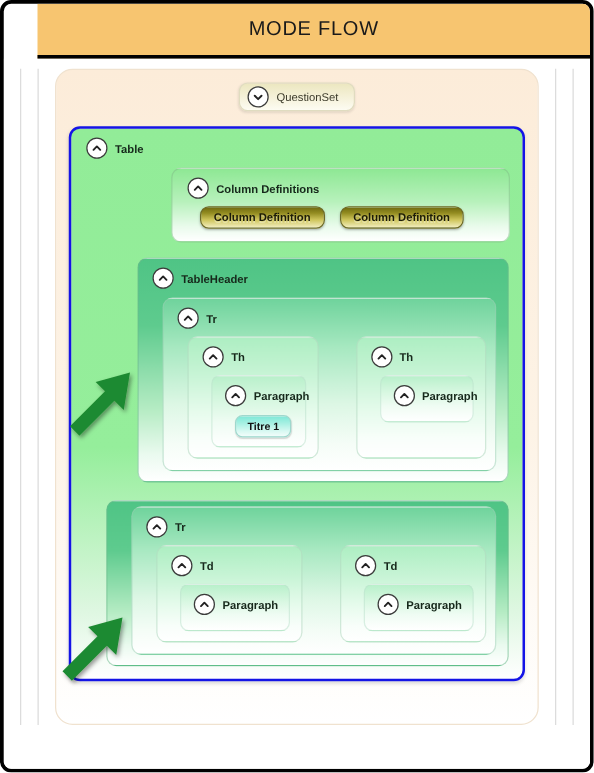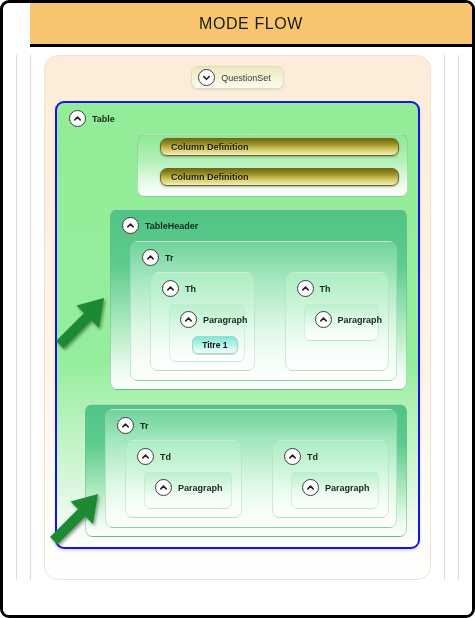--- a/index.html
+++ b/index.html
@@ -135,21 +135,20 @@
     margin: 2px 2px 0 72px;
     background: linear-gradient(to bottom, #8ee894 0%, #b7f1bb 45%, #eafbec 80%, #ffffff 100%);
     border: 1px solid rgba(130,190,135,0.5);
     border-radius: 8px;
     padding: 2px 8px 8px 8px;
   }
   .coldef-row {
     display: flex;
     gap: 12px;
     padding: 1px 0 2px 14px;
-    flex-direction: column;
   }
   .coldef-btn {
     background: linear-gradient(to bottom, #716b10 0%, #938c21 28%, #cfc55c 62%, #f2eec0 100%);
     border: 1px solid #6e6a25;
     border-radius: 7px;
     padding: 3px 10px;
     font-size: 9px;
     font-weight: bold;
     color: #1b1b08;
     text-shadow: 0 1px 0 rgba(255,255,255,0.35);
@@ -175,21 +174,20 @@
     border-radius: 8px;
     padding: 2px 7px 9px 7px;
   }
 
   
   .cells-row {
     display: flex;
     gap: 30px;
     padding-left: 12px;
     padding-top: 1px;
-    text-align: right;
   }
   .cell-box {
     flex: 1 1 0;
     background: linear-gradient(to bottom, #adeec2 0%, #c8f4d6 32%, #e6fbec 62%, #f8fefa 84%, #ffffff 100%);
     border: 1px solid rgba(175,215,190,0.55);
     border-radius: 8px;
     padding: 2px 7px 8px 7px;
     min-width: 0;
   }
   .para-box {
@@ -257,20 +255,28 @@
         <div class="node-head">
           <span class="chev">
             <svg width="9" height="9" viewBox="0 0 10 10">
                 <path d="M2 6.5 L5 3.5 L8 6.5" fill="none" stroke="#222" stroke-width="1.7" stroke-linecap="round" stroke-linejoin="round"></path>
               </svg>
           </span>
           <span class="node-label">Table</span>
         </div>
 
         <div class="coldefs">
+          <div class="node-head">
+            <span class="chev">
+              <svg width="9" height="9" viewBox="0 0 10 10">
+                  <path d="M2 6.5 L5 3.5 L8 6.5" fill="none" stroke="#222" stroke-width="1.7" stroke-linecap="round" stroke-linejoin="round"></path>
+                </svg>
+            </span>
+            <span class="node-label">Column Definitions</span>
+          </div>
           <div class="coldef-row">
             <div class="coldef-btn">Column Definition</div>
             <div class="coldef-btn">Column Definition</div>
           </div>
         </div>
 
         <div class="section-box section-tableheader">
           <div class="node-head">
             <span class="chev">
               <svg width="9" height="9" viewBox="0 0 10 10">

